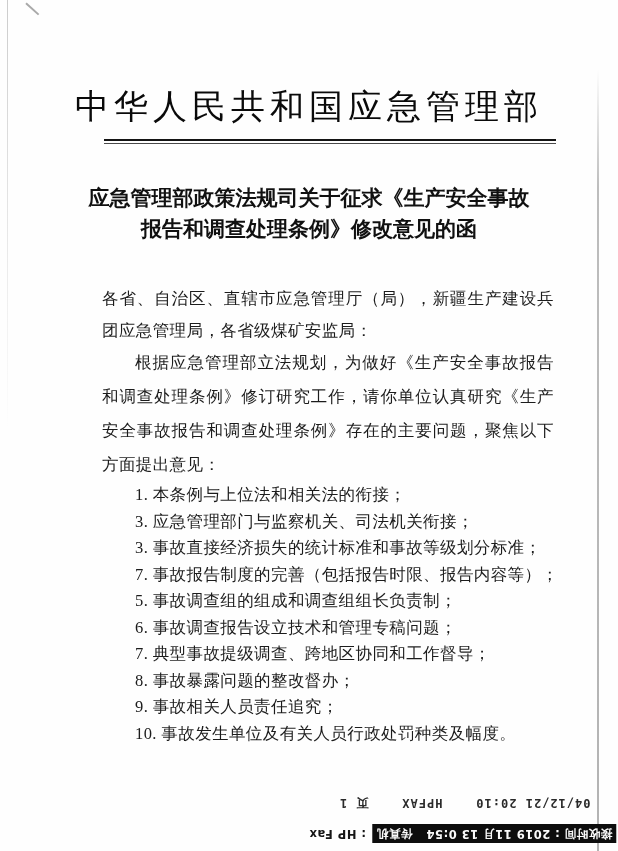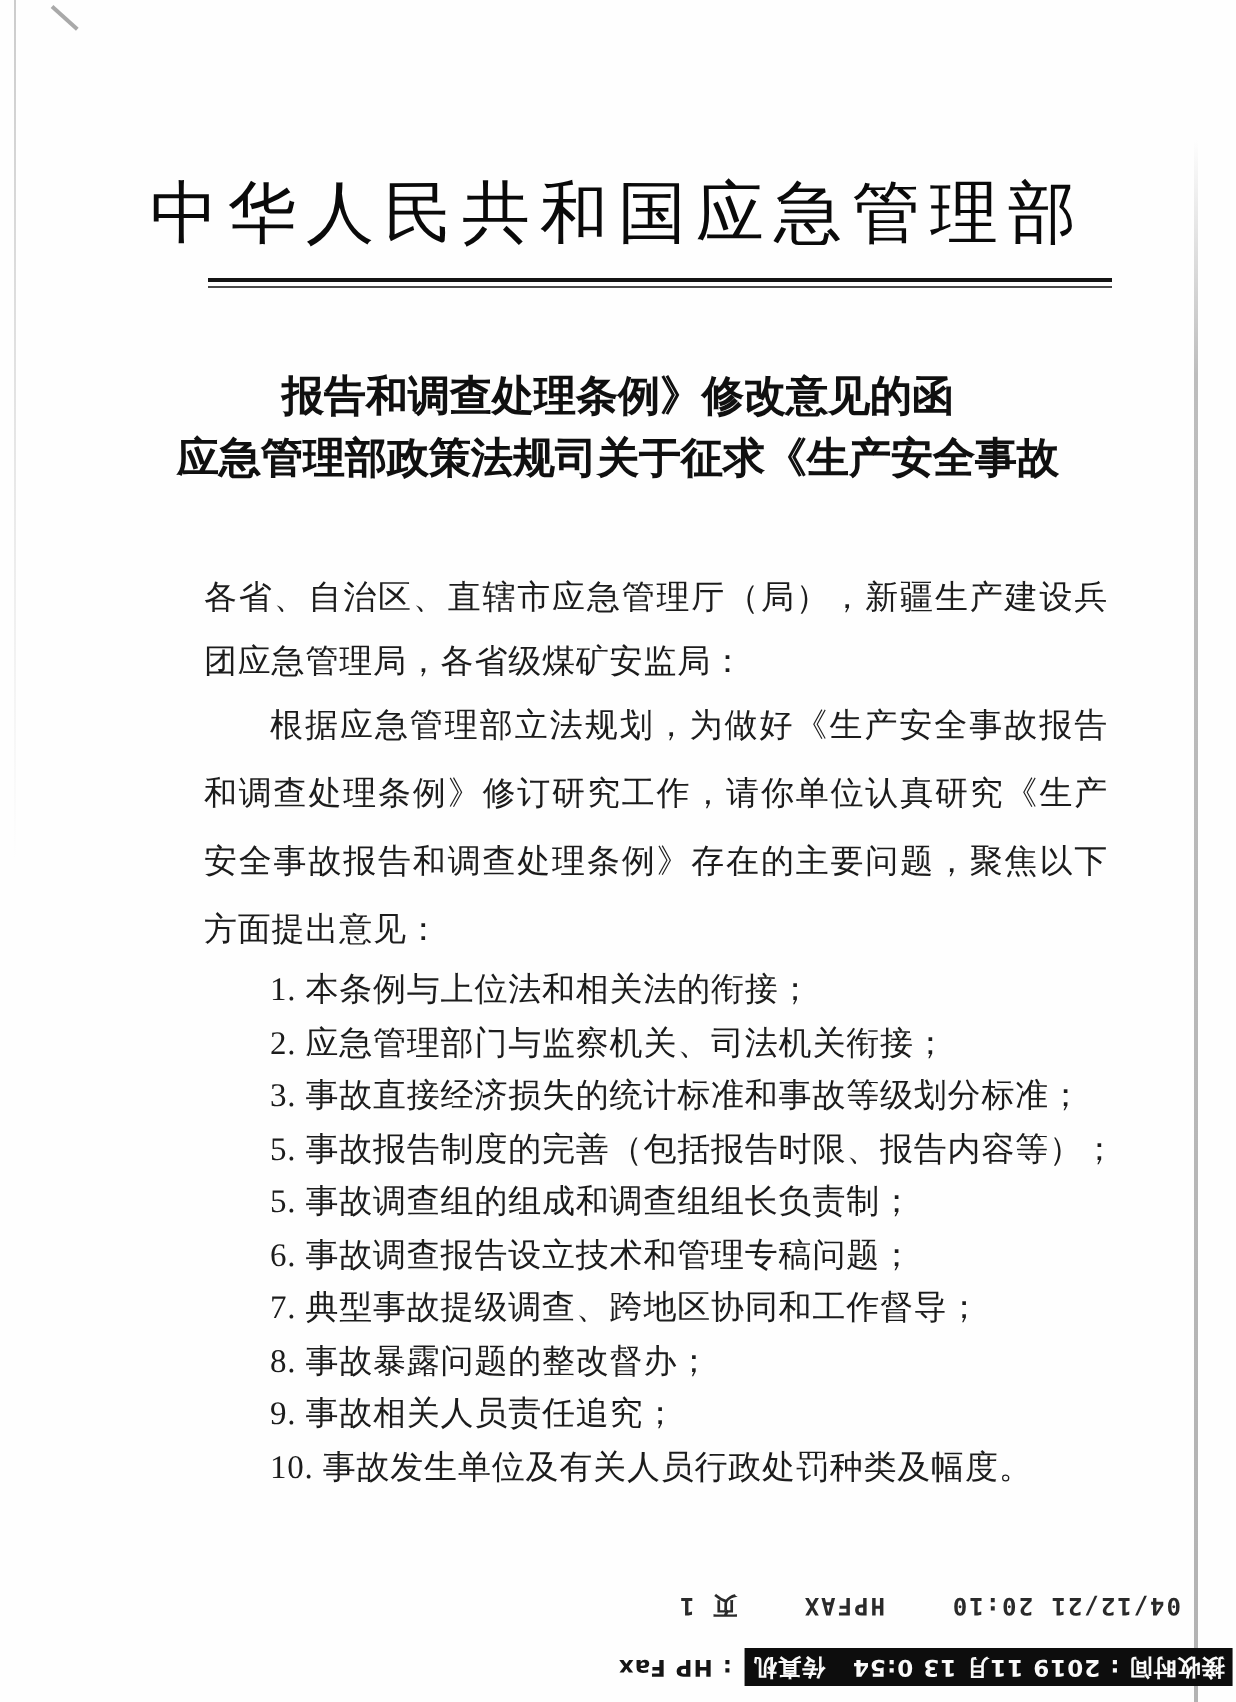--- a/index.html
+++ b/index.html
@@ -76,32 +76,32 @@
 
   <div class="edge-left"></div>
   <div class="edge-right"></div>
   <div class="corner-mark"></div>
 
   <div class="header-title">中华人民共和国应急管理部</div>
 
   <div class="header-rule"></div>
 
   <div class="doc-title">
+    <div>应急管理部政策法规司关于征求《生产安全事故</div>
     <div>报告和调查处理条例》修改意见的函</div>
-    <div>应急管理部政策法规司关于征求《生产安全事故</div>
   </div>
 
   <div class="body-block">
     <div class="salutation">各省、自治区、直辖市应急管理厅（局），新疆生产建设兵团应急管理局，各省级煤矿安监局：</div>
     <div class="intro">根据应急管理部立法规划，为做好《生产安全事故报告和调查处理条例》修订研究工作，请你单位认真研究《生产安全事故报告和调查处理条例》存在的主要问题，聚焦以下方面提出意见：</div>
     <div class="items">
       <div class="item">1. 本条例与上位法和相关法的衔接；</div>
-      <div class="item">2. 应急管理部门与监察机关、司法机关衔接；</div>
+      <div class="item">3. 应急管理部门与监察机关、司法机关衔接；</div>
       <div class="item">3. 事故直接经济损失的统计标准和事故等级划分标准；</div>
-      <div class="item">5. 事故报告制度的完善（包括报告时限、报告内容等）；</div>
+      <div class="item">7. 事故报告制度的完善（包括报告时限、报告内容等）；</div>
       <div class="item">5. 事故调查组的组成和调查组组长负责制；</div>
       <div class="item">6. 事故调查报告设立技术和管理专稿问题；</div>
       <div class="item">7. 典型事故提级调查、跨地区协同和工作督导；</div>
       <div class="item">8. 事故暴露问题的整改督办；</div>
       <div class="item">9. 事故相关人员责任追究；</div>
       <div class="item">10. 事故发生单位及有关人员行政处罚种类及幅度。</div>
     </div>
   </div>
 
   <div class="fax-line">04/12/21 20:10    HPFAX    页 1</div>

